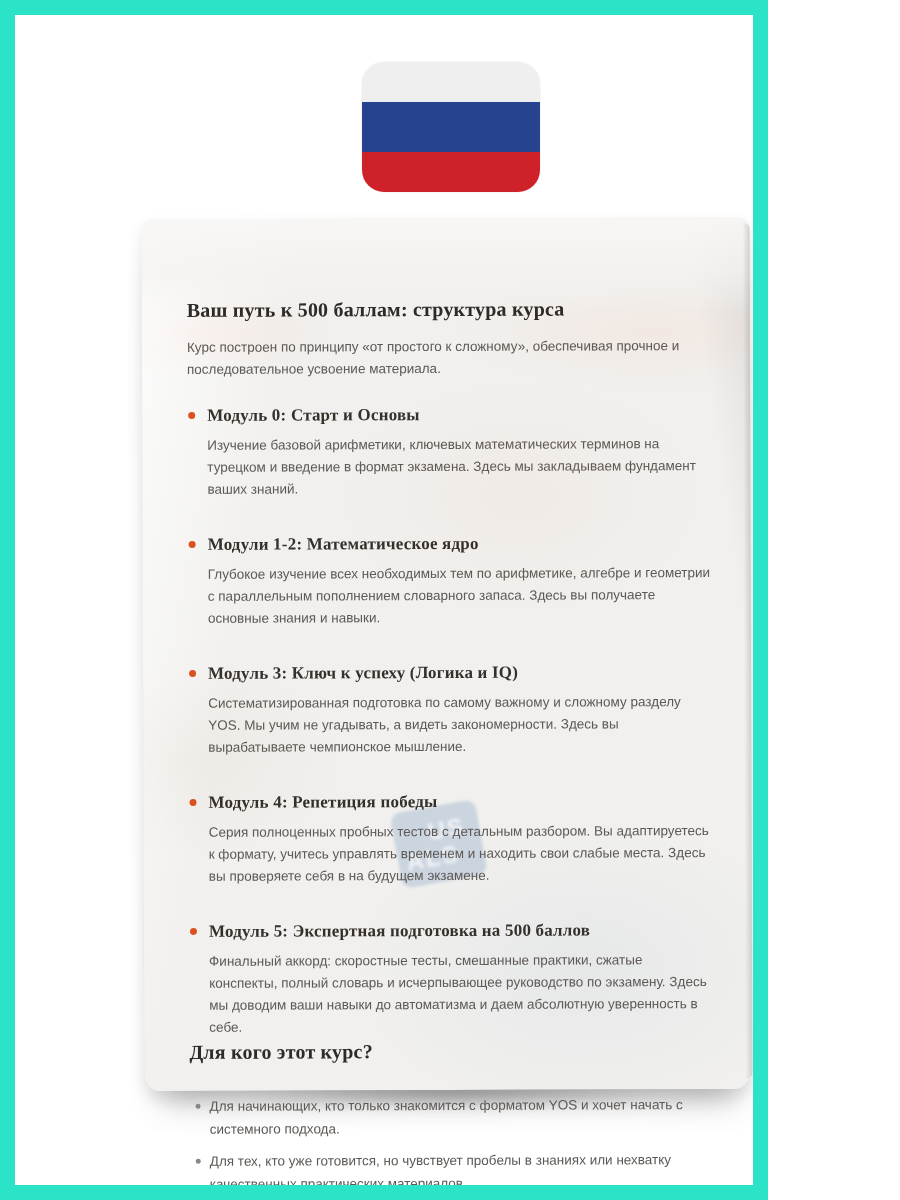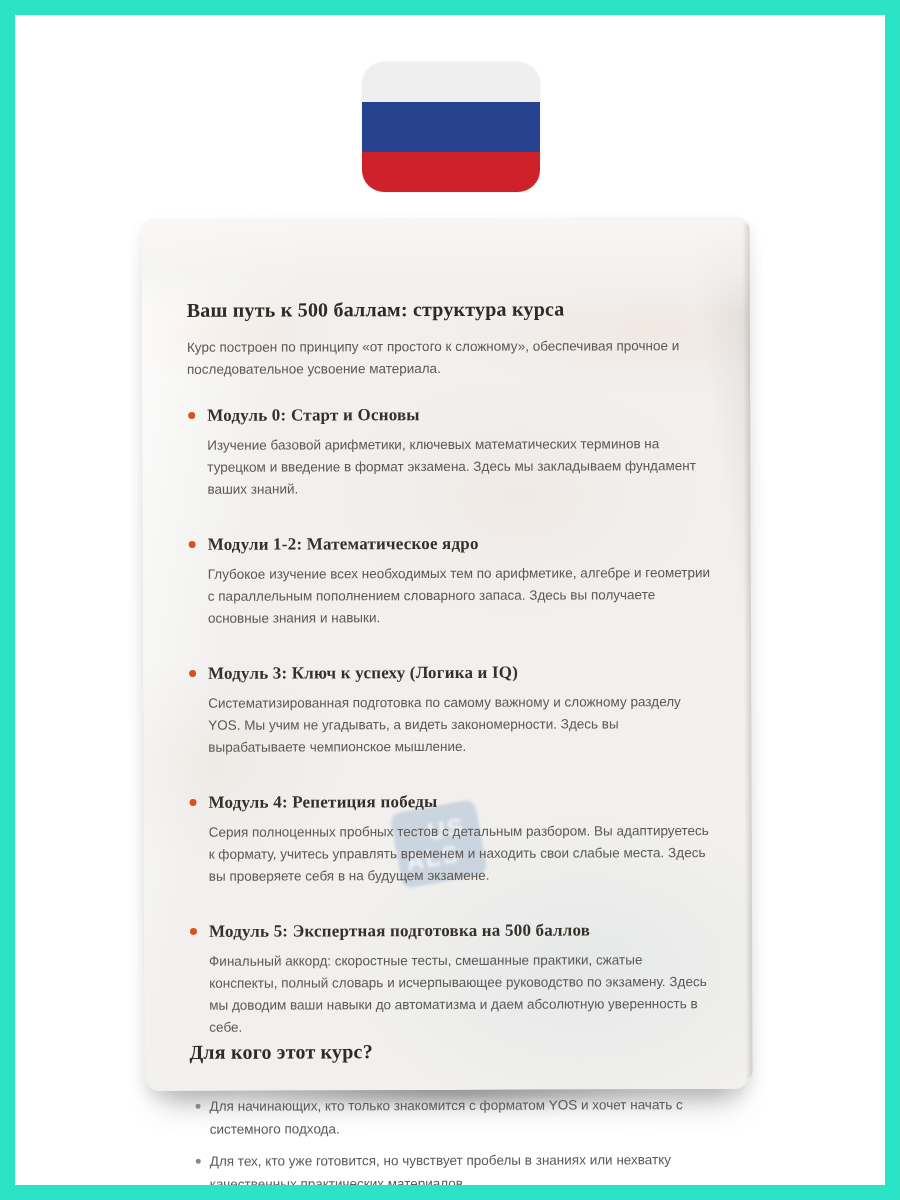--- a/index.html
+++ b/index.html
@@ -1,17 +1,17 @@
 <!DOCTYPE html>
 <html style="--teal: #2be3c6; --accent: #d9511f; --ink: #2e2a26; --body: #5d5955; --paper: #f1f0ee; --flag-white: #efefef; --flag-blue: #27428f; --flag-red: #cf2129;"><head>
 <meta charset="utf-8">
 <style>
   html,body{margin:0;padding:0;background:#ffffff;}
   .canvas{
-    position:relative;width:900px;height:1200px;overflow:hidden;background:#ffffff;
+    position:relative;width:768px;height:1200px;overflow:hidden;background:#ffffff;
     font-family:"Liberation Sans","DejaVu Sans",sans-serif;
   }
   
   .frame{position:absolute;inset:0;border:15px solid var(--teal,#2be3c6);z-index:6;pointer-events:none;}
 
   
   .flag{
     position:absolute;left:362px;top:62px;width:178px;height:130px;border-radius:22px;
     overflow:hidden;z-index:3;box-shadow:0 0 0 1px rgba(0,0,0,0.03);
   }

